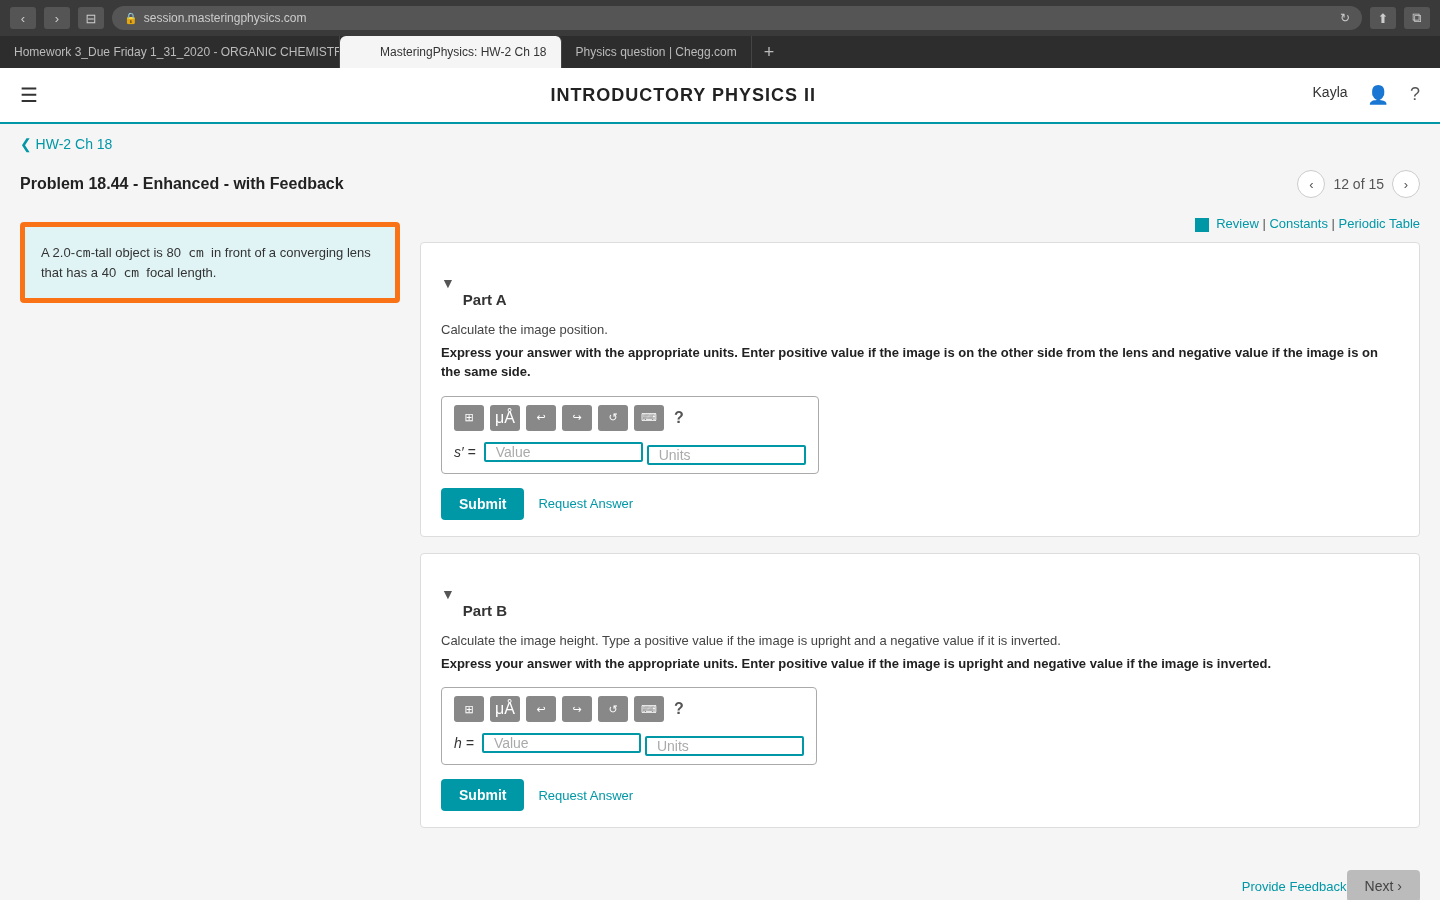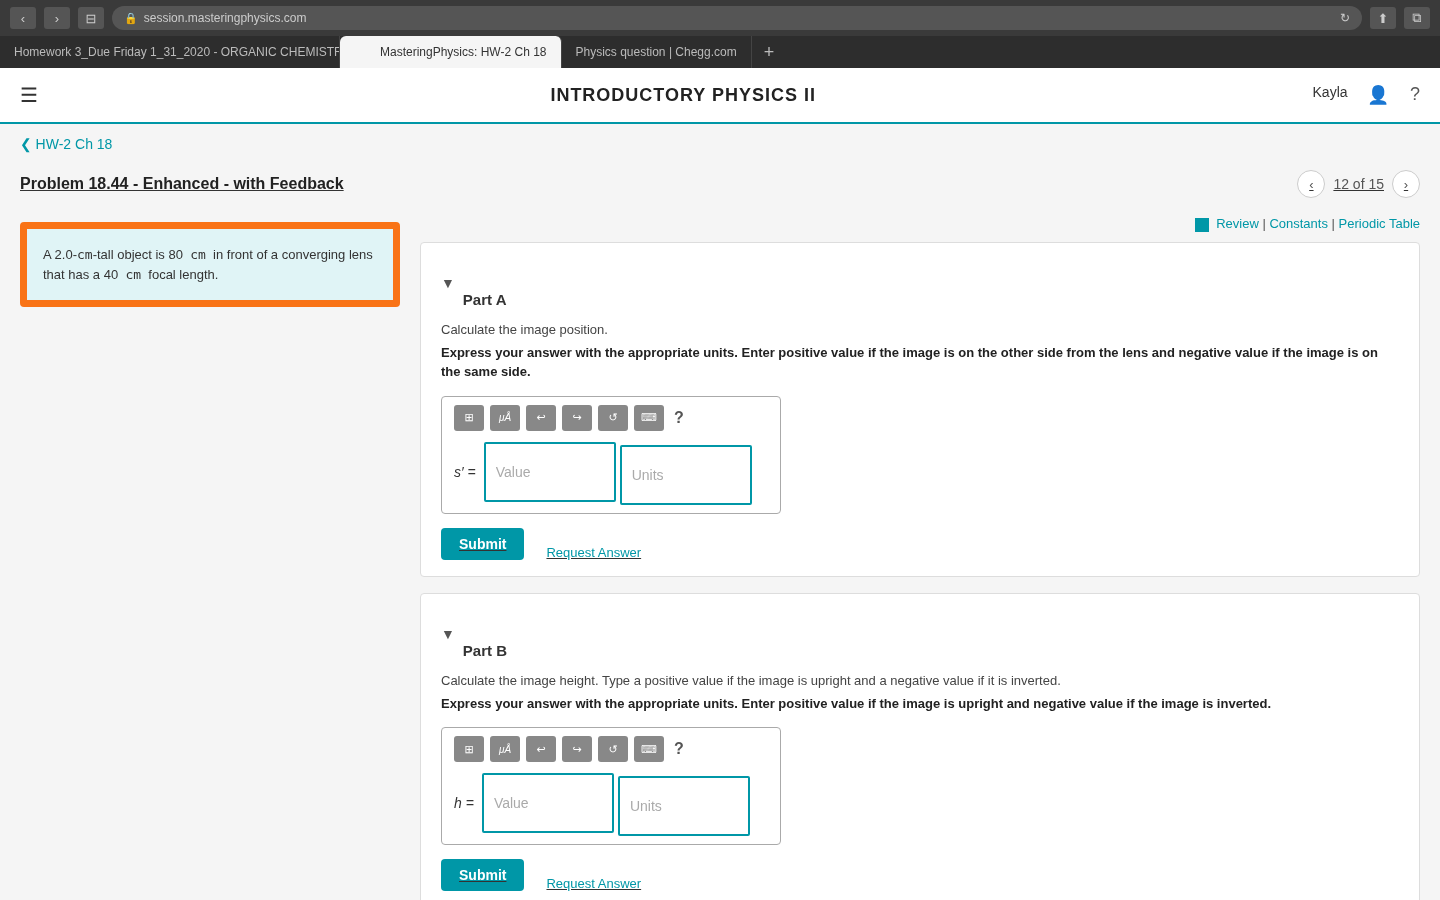--- a/index.html
+++ b/index.html
@@ -22,30 +22,30 @@
     .app-title { flex: 1; text-align: center; font-size: 18px; font-weight: bold; letter-spacing: 1px; color: #222; }
     .header-right { display: flex; align-items: flex-start; gap: 20px; }
     .header-username { color: #333; font-size: 14px; }
     .header-icon { font-size: 18px; color: #555; cursor: pointer; }
 
     
     .breadcrumb { padding: 12px 20px; font-size: 14px; }
     .breadcrumb a { color: #0097a7; text-decoration: none; font-weight: 500; }
 
     
-    .problem-title-bar { padding: 6px 20px 14px; display: flex; align-items: center; justify-content: space-between; text-decoration: underline; }
+    .problem-title-bar { padding: 6px 20px 14px; display: flex; align-items: center; justify-content: space-between; }
     .problem-title { font-size: 16px; font-weight: bold; color: #222; }
     .problem-nav { display: flex; align-items: center; gap: 8px; }
     .problem-nav-btn { background: #fff; border: 1px solid #ccc; border-radius: 50%; width: 28px; height: 28px; display: flex; align-items: center; justify-content: center; cursor: pointer; font-size: 13px; color: #555; }
     .problem-counter { font-size: 14px; color: #555; }
 
     
     .main-layout { display: flex; padding: 0 20px; gap: 0; }
     .sidebar { width: 400px; min-width: 380px; padding-right: 20px; padding-top: 10px; }
-    .problem-statement { background: #e0f4f6; border: 7px solid #f97316; border-radius: 4px; padding: 16px; font-size: 13px; color: #333; line-height: 1.5; }
+    .problem-statement { background: #e0f4f6; border: 5px solid #f97316; border-radius: 4px; padding: 16px; font-size: 13px; color: #333; line-height: 1.5; }
 
     .content-area { flex: 1; }
 
     
     .top-links { text-align: right; padding: 4px 0 10px; font-size: 13px; color: #555; }
     .top-links .blue-square { display: inline-block; width: 14px; height: 14px; background: #0097a7; margin-right: 4px; vertical-align: middle; }
     .top-links a { color: #0097a7; text-decoration: none; }
 
     
     .part-section { background: white; border: 1px solid #ddd; border-radius: 4px; margin-bottom: 16px; padding: 16px 20px; }
@@ -53,31 +53,31 @@
     .part-header .collapse-arrow { color: #555; font-size: 14px; }
     .part-header .part-label { font-size: 15px; font-weight: bold; color: #333; margin-top: 32px; }
 
     .part-description { font-size: 13px; color: #444; margin-bottom: 6px; }
     .part-instruction { font-size: 13px; font-weight: bold; color: #222; margin-bottom: 14px; line-height: 1.5; }
 
     
     .math-input-container { border: 1px solid #aaa; border-radius: 4px; background: white; padding: 8px 12px; display: inline-block; min-width: 340px; }
     .math-toolbar { display: flex; align-items: center; gap: 6px; margin-bottom: 8px; }
     .math-toolbar-btn { background: #888; color: white; border: none; border-radius: 3px; width: 30px; height: 26px; cursor: pointer; font-size: 11px; display: flex; align-items: center; justify-content: center; }
-    .math-toolbar-btn.symbol { font-size: 10px; font-style: italic; }
+    .math-toolbar-btn.symbol { font-size: 16px; }
     .math-toolbar-help { background: none; border: none; color: #555; font-size: 16px; font-weight: bold; cursor: pointer; margin-left: 4px; }
 
     .math-input-row { display: flex; align-items: center; gap: 4px; }
     .math-var-label { font-style: italic; font-size: 14px; color: #333; margin-right: 4px; white-space: nowrap; }
-    .math-field { border: 2px solid #0097a7; border-radius: 2px; padding: 20px 10px; font-size: 14px; color: #888; background: white; width: 132px; outline: none; }
+    .math-field { border: 2px solid #0097a7; border-radius: 2px; padding: 0 10px; font-size: 14px; color: #888; background: white; width: 159px; outline: none; }
     .math-field.units-field { color: #888; margin-top: 6px; }
     .math-field::placeholder { color: #aaa; }
 
     
-    .action-row { display: flex; align-items: flex-end; gap: 22px; margin-top: 14px; text-decoration: underline; }
+    .action-row { display: flex; align-items: center; gap: 14px; margin-top: 14px; }
     .btn-submit { background: #0097a7; color: white; border: none; border-radius: 4px; padding: 8px 18px; font-size: 14px; font-weight: bold; cursor: pointer; }
     .btn-request { color: #0097a7; background: none; border: none; font-size: 13px; cursor: pointer; text-decoration: none; }
 
     
     .footer-bar { display: flex; align-items: center; justify-content: flex-end; padding: 16px 20px; margin-top: 10px; }
     .btn-feedback { color: #0097a7; background: none; border: none; font-size: 13px; cursor: pointer; text-decoration: none; }
     .btn-next { background: #bbb; color: #444; border: none; border-radius: 4px; padding: 8px 18px; font-size: 14px; cursor: pointer; display: flex; align-items: center; gap: 4px; }
   </style>
 </head>
 <body>

